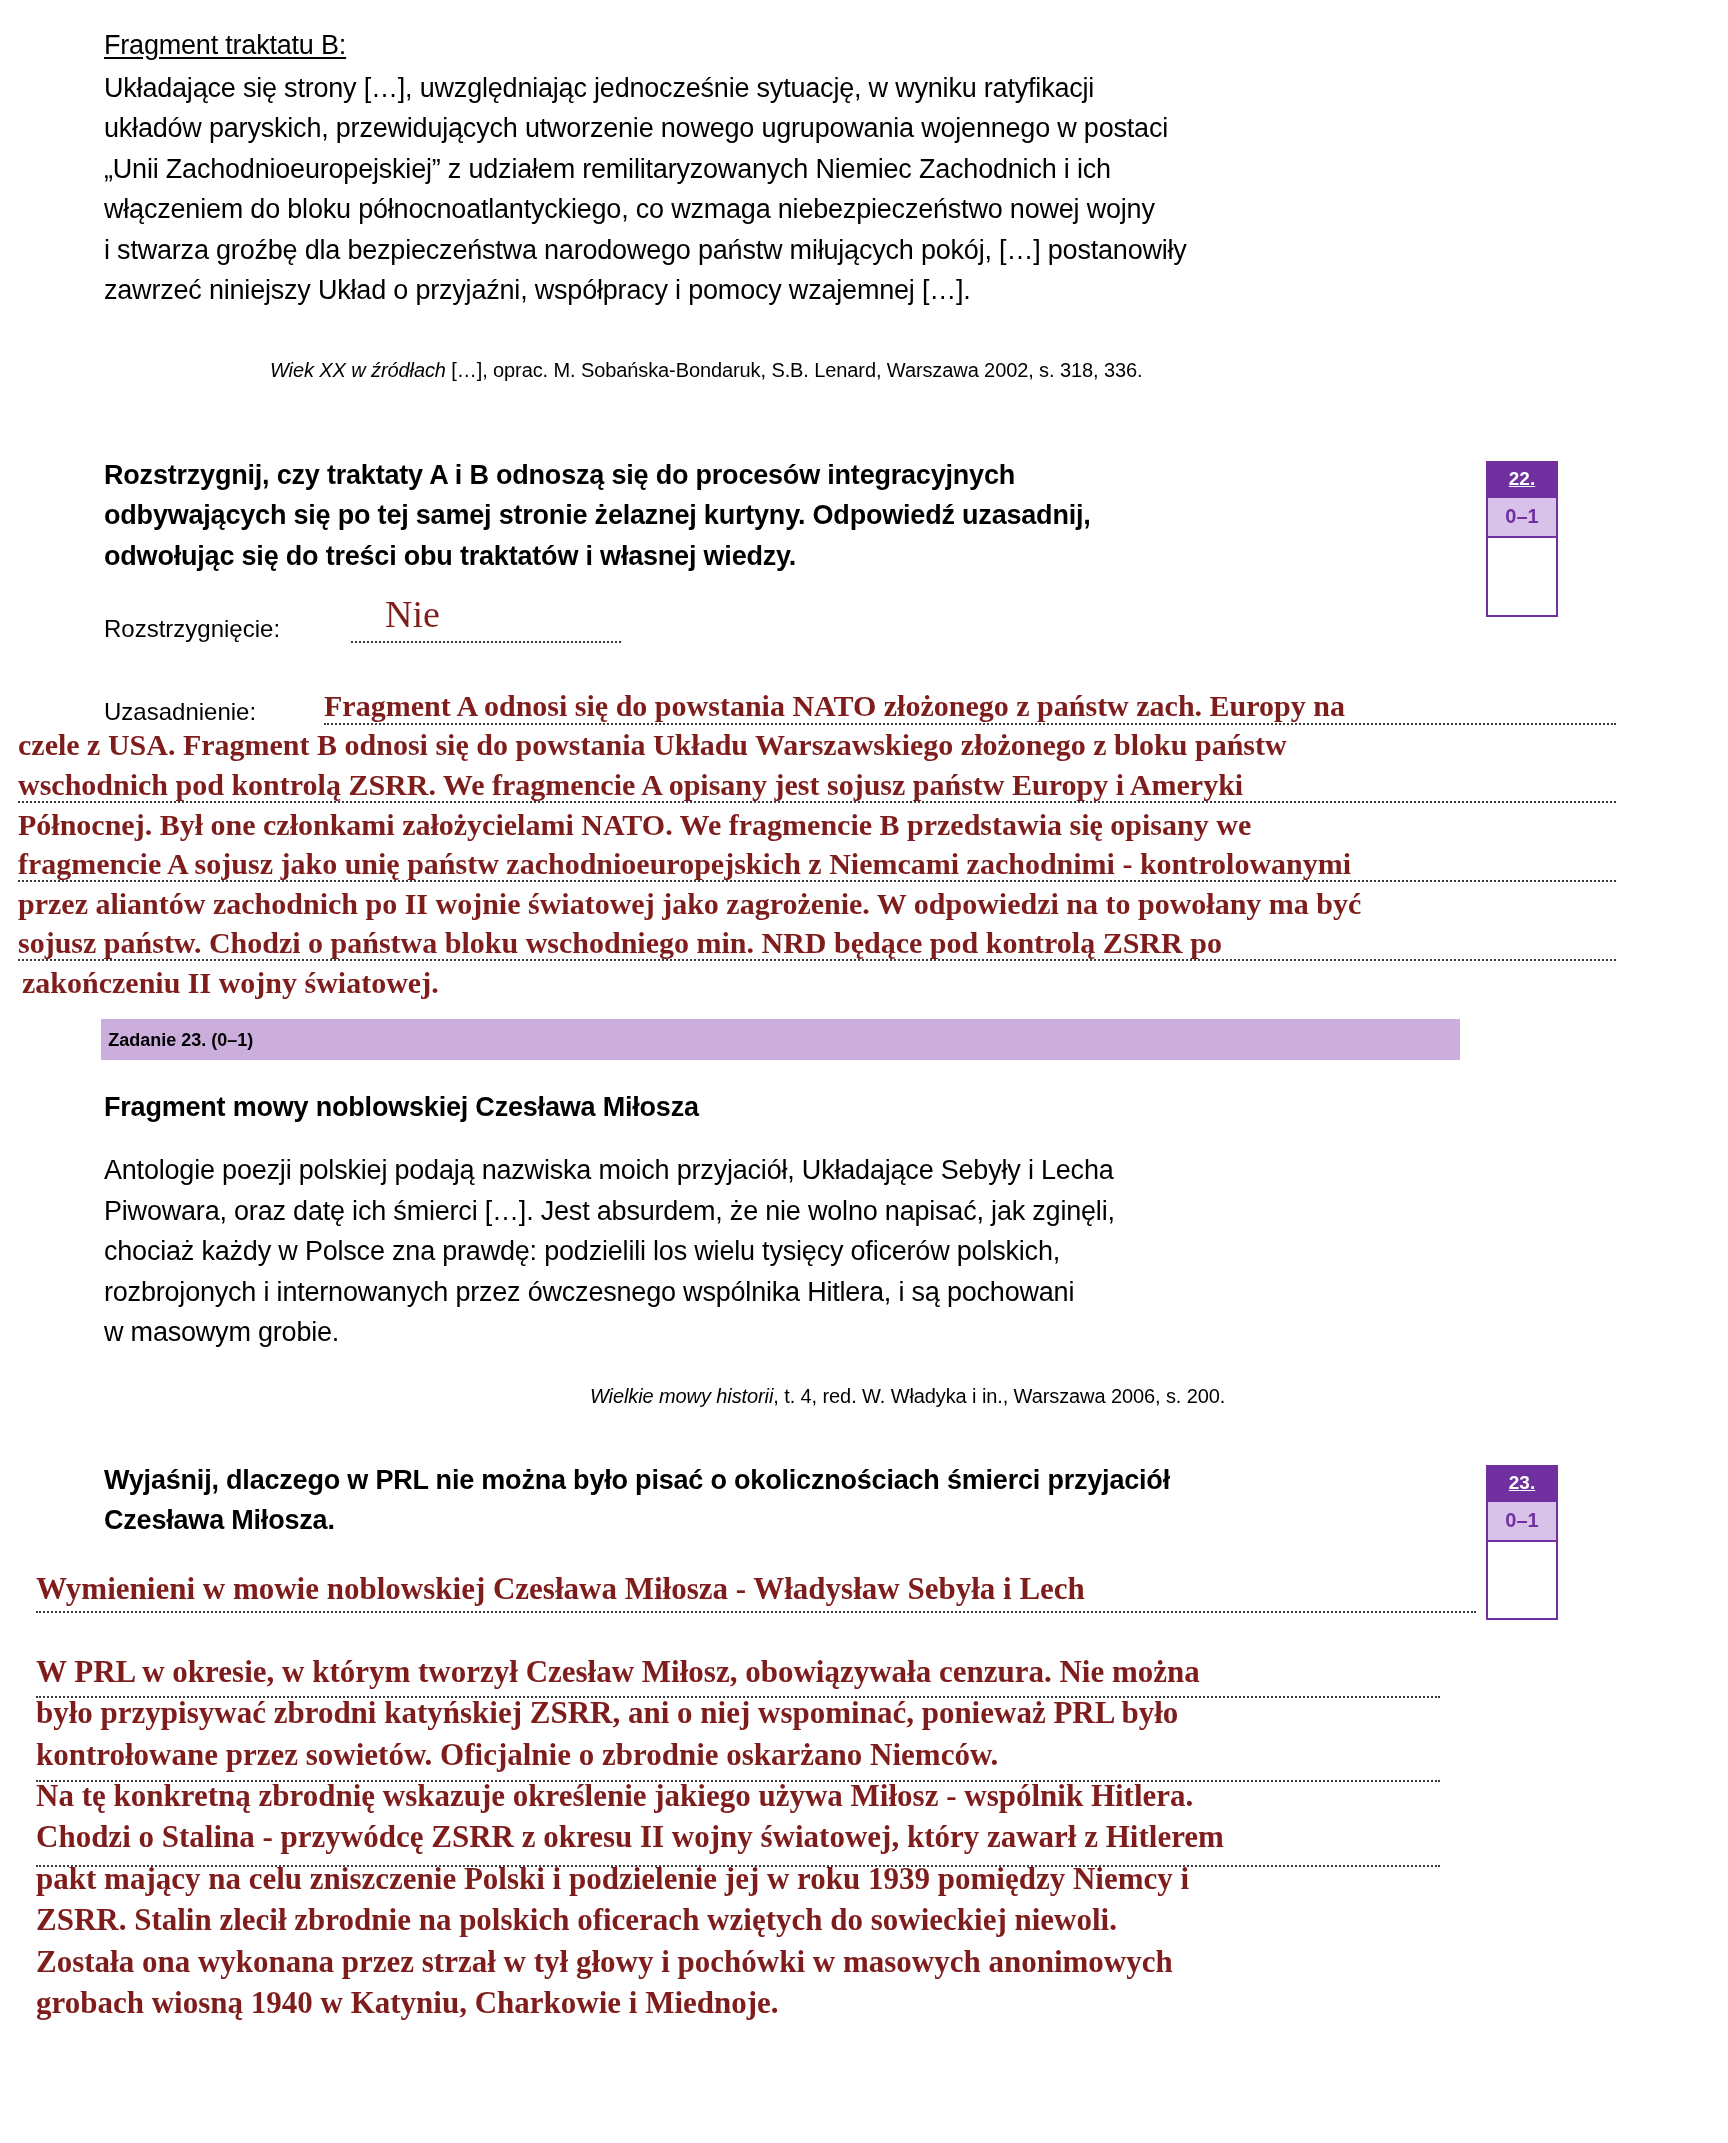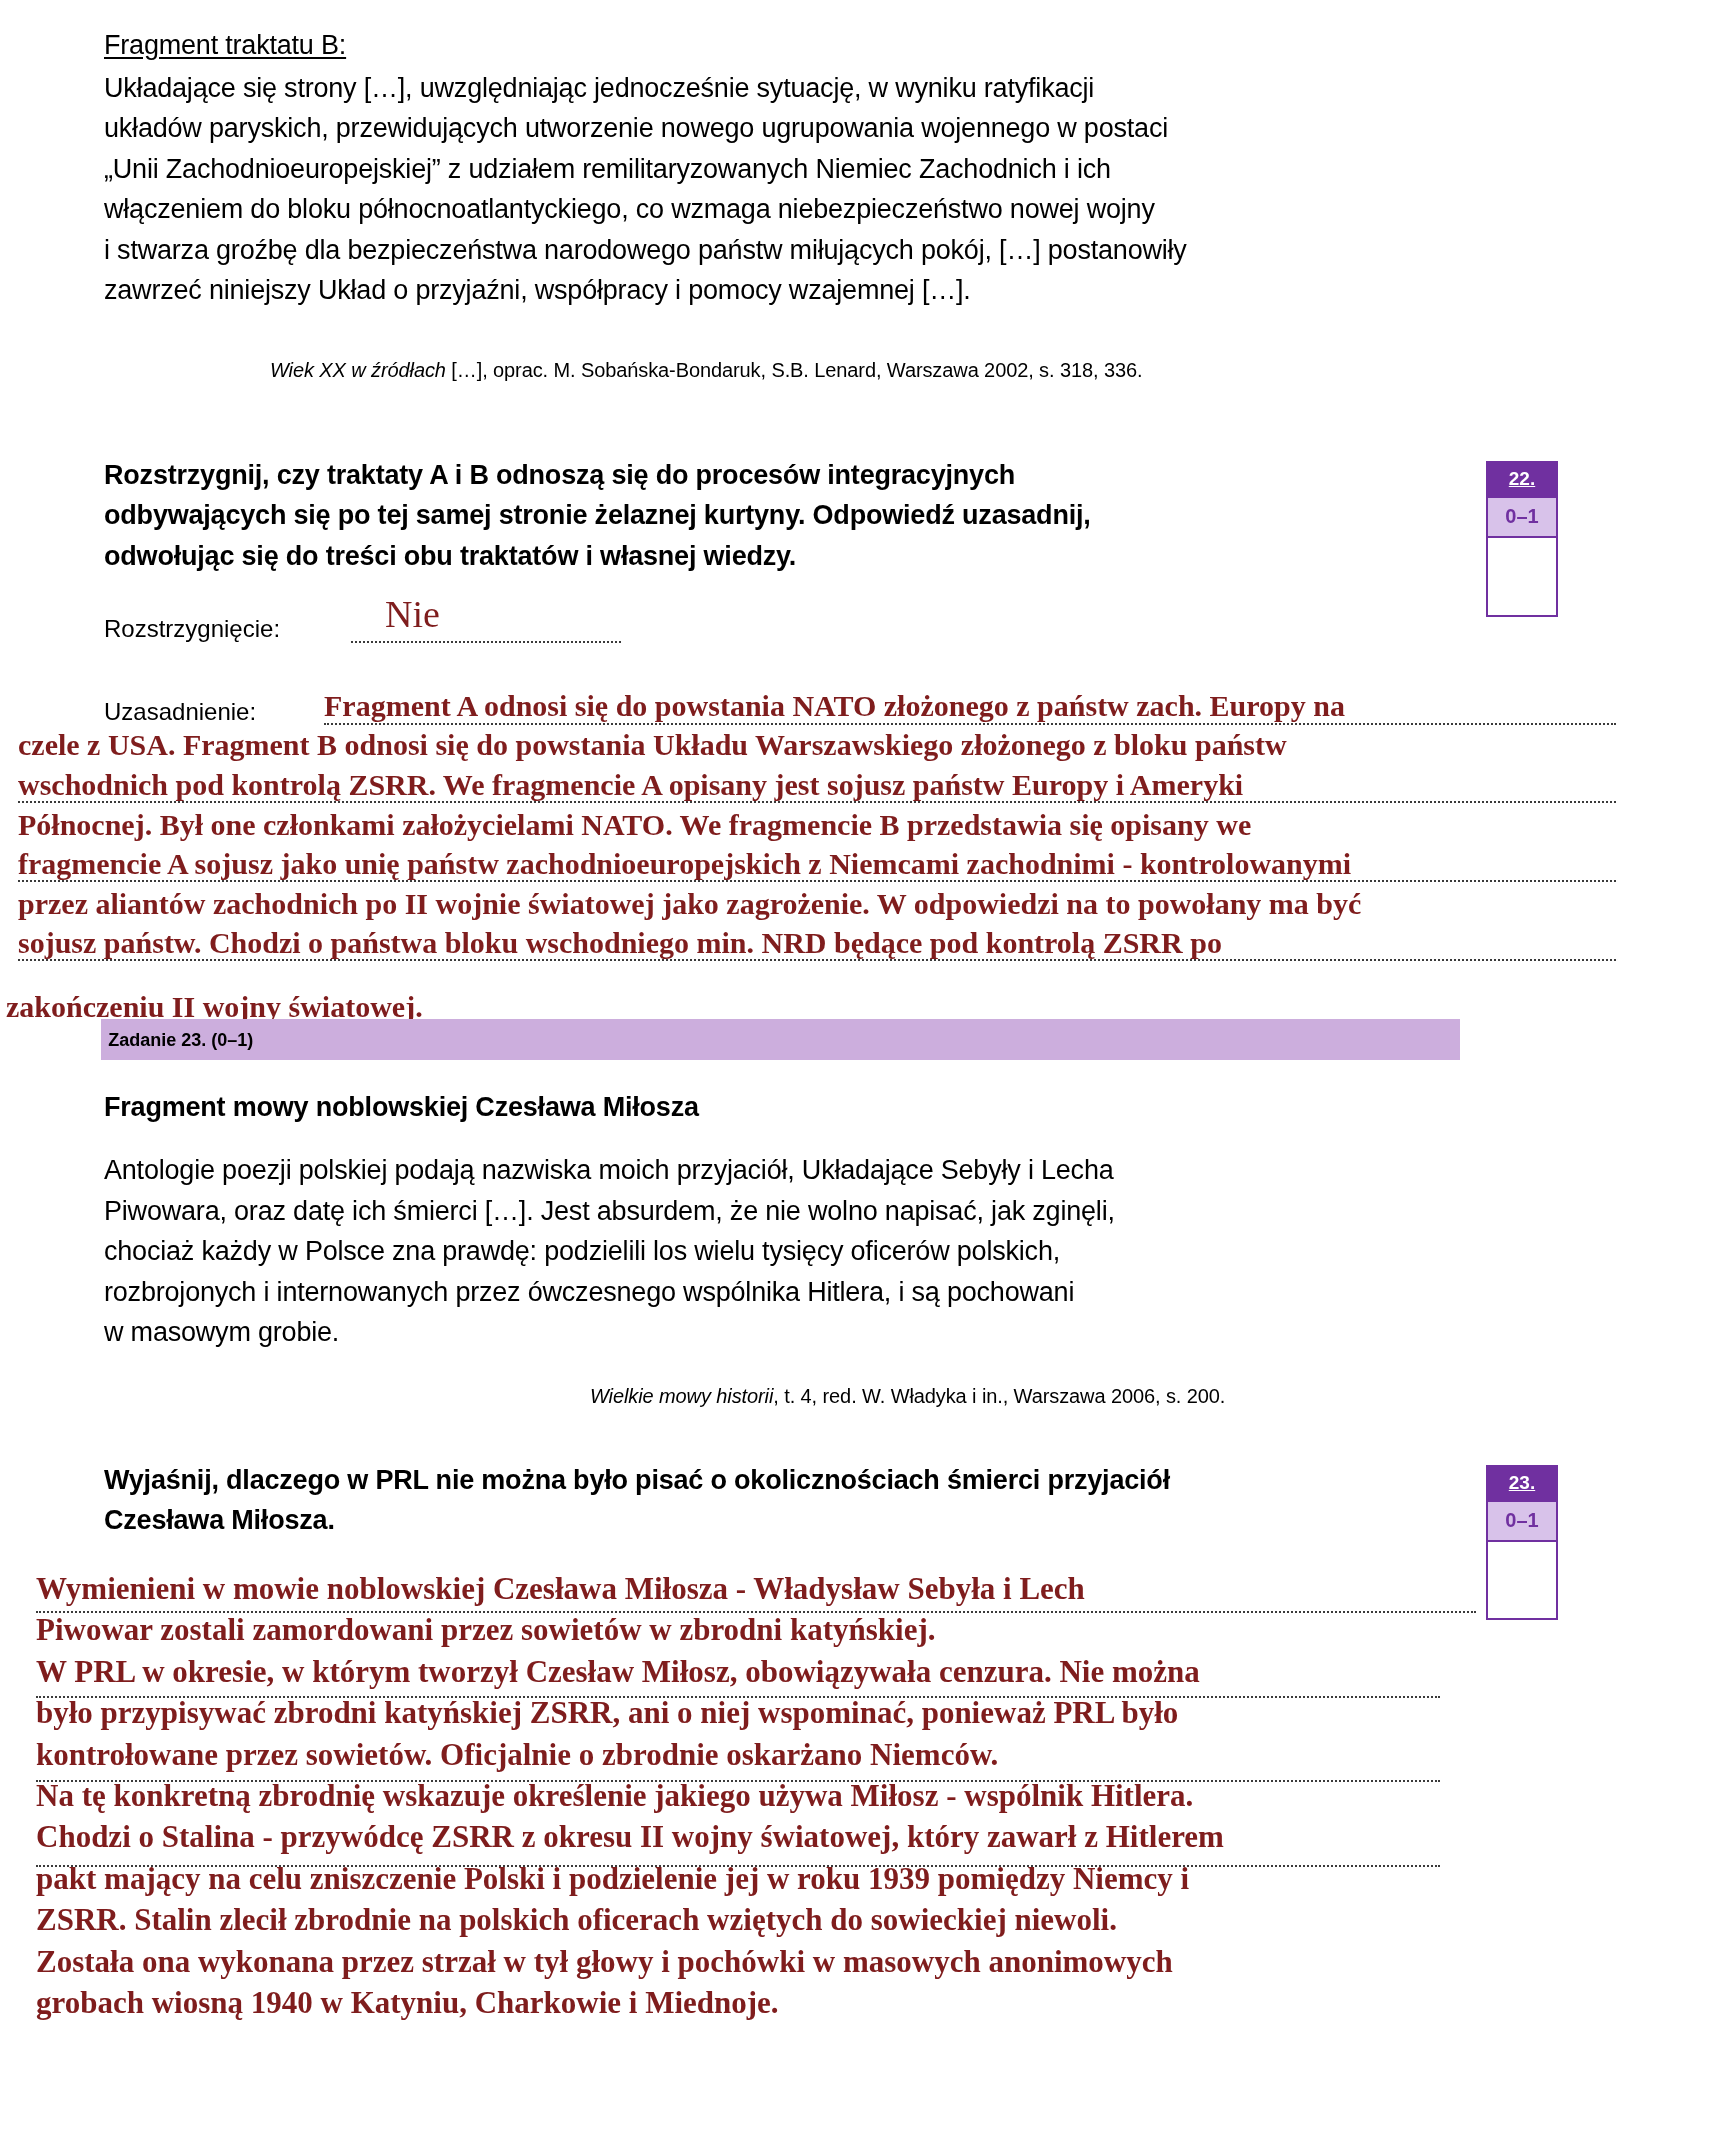--- a/index.html
+++ b/index.html
@@ -182,21 +182,21 @@
   <div class="dots" style="left:18px; top:880px; width:1598px;"></div>
   <div class="dots" style="left:18px; top:959px; width:1598px;"></div>
 
   <div class="hand hand-para" style="left:324px; top:686px;">Fragment A odnosi się do powstania NATO złożonego z państw zach. Europy na</div>
   <div class="hand hand-para" style="left:18px; top:725px;">czele z USA. Fragment B odnosi się do powstania Układu Warszawskiego złożonego z bloku państw</div>
   <div class="hand hand-para" style="left:18px; top:765px;">wschodnich pod kontrolą ZSRR. We fragmencie A opisany jest sojusz państw Europy i Ameryki</div>
   <div class="hand hand-para" style="left:18px; top:805px;">Północnej. Był one członkami założycielami NATO. We fragmencie B przedstawia się opisany we</div>
   <div class="hand hand-para" style="left:18px; top:844px;">fragmencie A sojusz jako unię państw zachodnioeuropejskich z Niemcami zachodnimi - kontrolowanymi</div>
   <div class="hand hand-para" style="left:18px; top:884px;">przez aliantów zachodnich po II wojnie światowej jako zagrożenie. W odpowiedzi na to powołany ma być</div>
   <div class="hand hand-para" style="left:18px; top:923px;">sojusz państw. Chodzi o państwa bloku wschodniego min. NRD będące pod kontrolą ZSRR po</div>
-  <div class="hand hand-para" style="left:6px; top:963px;margin-top:24px;">zakończeniu II wojny światowej.</div>
+  <div class="hand hand-para" style="left:22px; top:963px;">zakończeniu II wojny światowej.</div>
 
   <div class="task-bar" style="left:101px; top:1019px; width:1359px; height:41px;">Zadanie 23. (0–1)</div>
 
   <div class="src-block" style="left:104px; top:1087px; font-weight:bold;">Fragment mowy noblowskiej Czesława Miłosza</div>
 
   <div class="src-block" style="left:104px; top:1150px;">Antologie poezji polskiej podają nazwiska moich przyjaciół, Układające Sebyły i Lecha</div>
   <div class="src-block" style="left:104px; top:1191px;">Piwowara, oraz datę ich śmierci […]. Jest absurdem, że nie wolno napisać, jak zginęli,</div>
   <div class="src-block" style="left:104px; top:1231px;">chociaż każdy w Polsce zna prawdę: podzielili los wielu tysięcy oficerów polskich,</div>
   <div class="src-block" style="left:104px; top:1272px;">rozbrojonych i internowanych przez ówczesnego wspólnika Hitlera, i są pochowani</div>
   <div class="src-block" style="left:104px; top:1312px;">w masowym grobie.</div>
@@ -213,21 +213,20 @@
     <div class="score-range">0–1</div>
     <div class="score-empty tall"></div>
   </div>
 
   <div class="dots" style="left:36px; top:1611px; width:1440px;"></div>
   <div class="dots" style="left:36px; top:1696px; width:1404px;"></div>
   <div class="dots" style="left:36px; top:1780px; width:1404px;"></div>
   <div class="dots" style="left:36px; top:1865px; width:1404px;"></div>
 
   <div class="hand hand-para-23" style="left:36px; top:1568px;">Wymienieni w mowie noblowskiej Czesława Miłosza - Władysław Sebyła i Lech</div>
-  <div class="hand hand-para-23" style="left:36px; top:1609px;">Piwowar zostali zamordowani przez sowietów w zbrodni katyńskiej.</div>
   <div class="hand hand-para-23" style="left:36px; top:1651px;">W PRL w okresie, w którym tworzył Czesław Miłosz, obowiązywała cenzura. Nie można</div>
   <div class="hand hand-para-23" style="left:36px; top:1692px;">było przypisywać zbrodni katyńskiej ZSRR, ani o niej wspominać, ponieważ PRL było</div>
   <div class="hand hand-para-23" style="left:36px; top:1734px;">kontrołowane przez sowietów. Oficjalnie o zbrodnie oskarżano Niemców.</div>
   <div class="hand hand-para-23" style="left:36px; top:1775px;">Na tę konkretną zbrodnię wskazuje określenie jakiego używa Miłosz - wspólnik Hitlera.</div>
   <div class="hand hand-para-23" style="left:36px; top:1816px;">Chodzi o Stalina - przywódcę ZSRR z okresu II wojny światowej, który zawarł z Hitlerem</div>
   <div class="hand hand-para-23" style="left:36px; top:1858px;">pakt mający na celu zniszczenie Polski i podzielenie jej w roku 1939 pomiędzy Niemcy i</div>
   <div class="hand hand-para-23" style="left:36px; top:1899px;">ZSRR. Stalin zlecił zbrodnie na polskich oficerach wziętych do sowieckiej niewoli.</div>
   <div class="hand hand-para-23" style="left:36px; top:1941px;">Została ona wykonana przez strzał w tył głowy i pochówki w masowych anonimowych</div>
   <div class="hand hand-para-23" style="left:36px; top:1982px;">grobach wiosną 1940 w Katyniu, Charkowie i Miednoje.</div>
 

